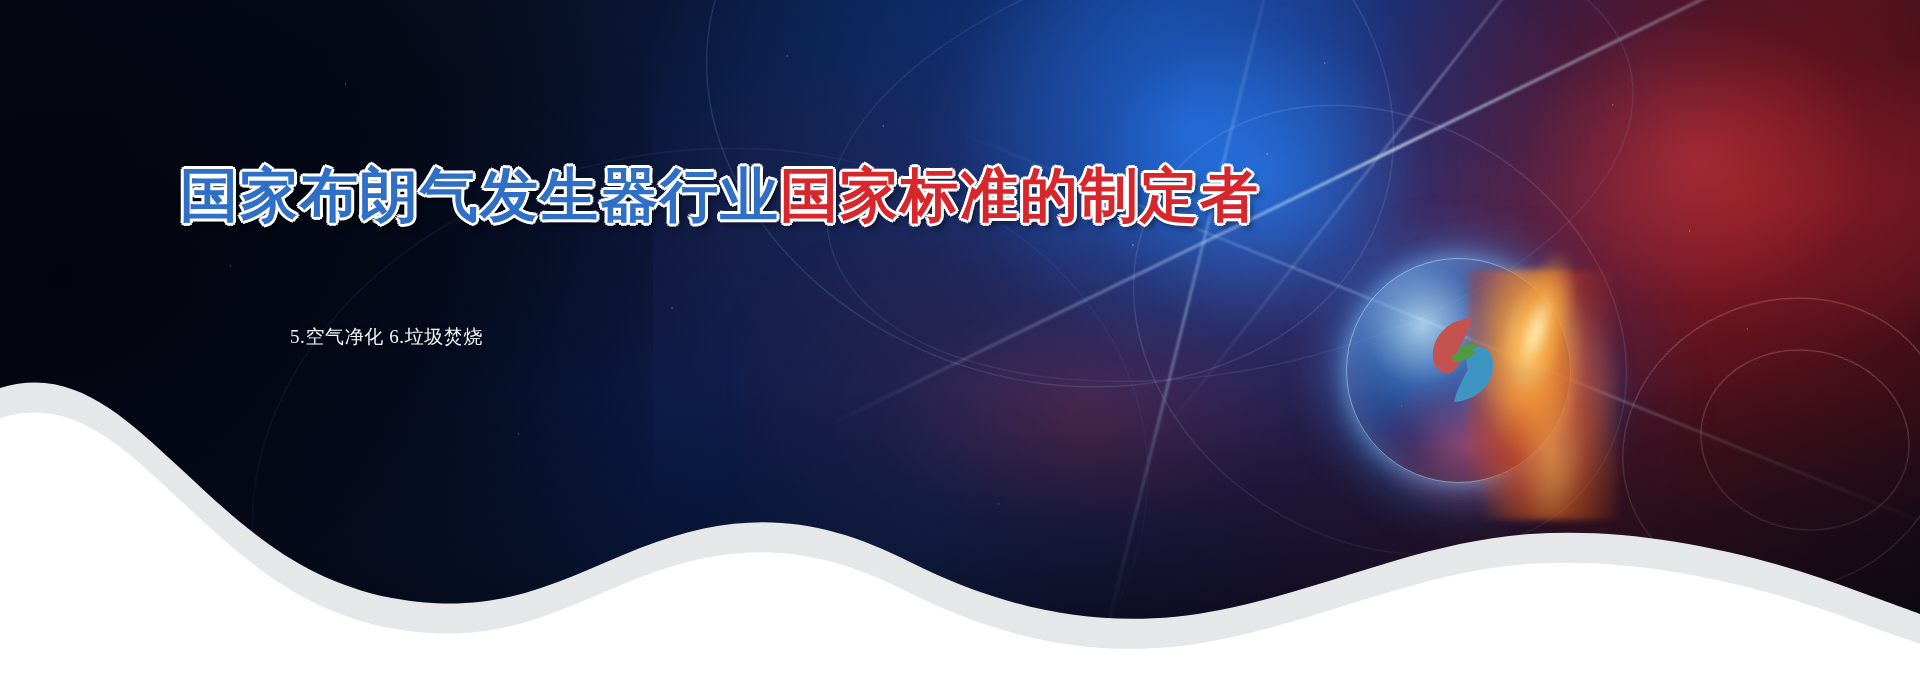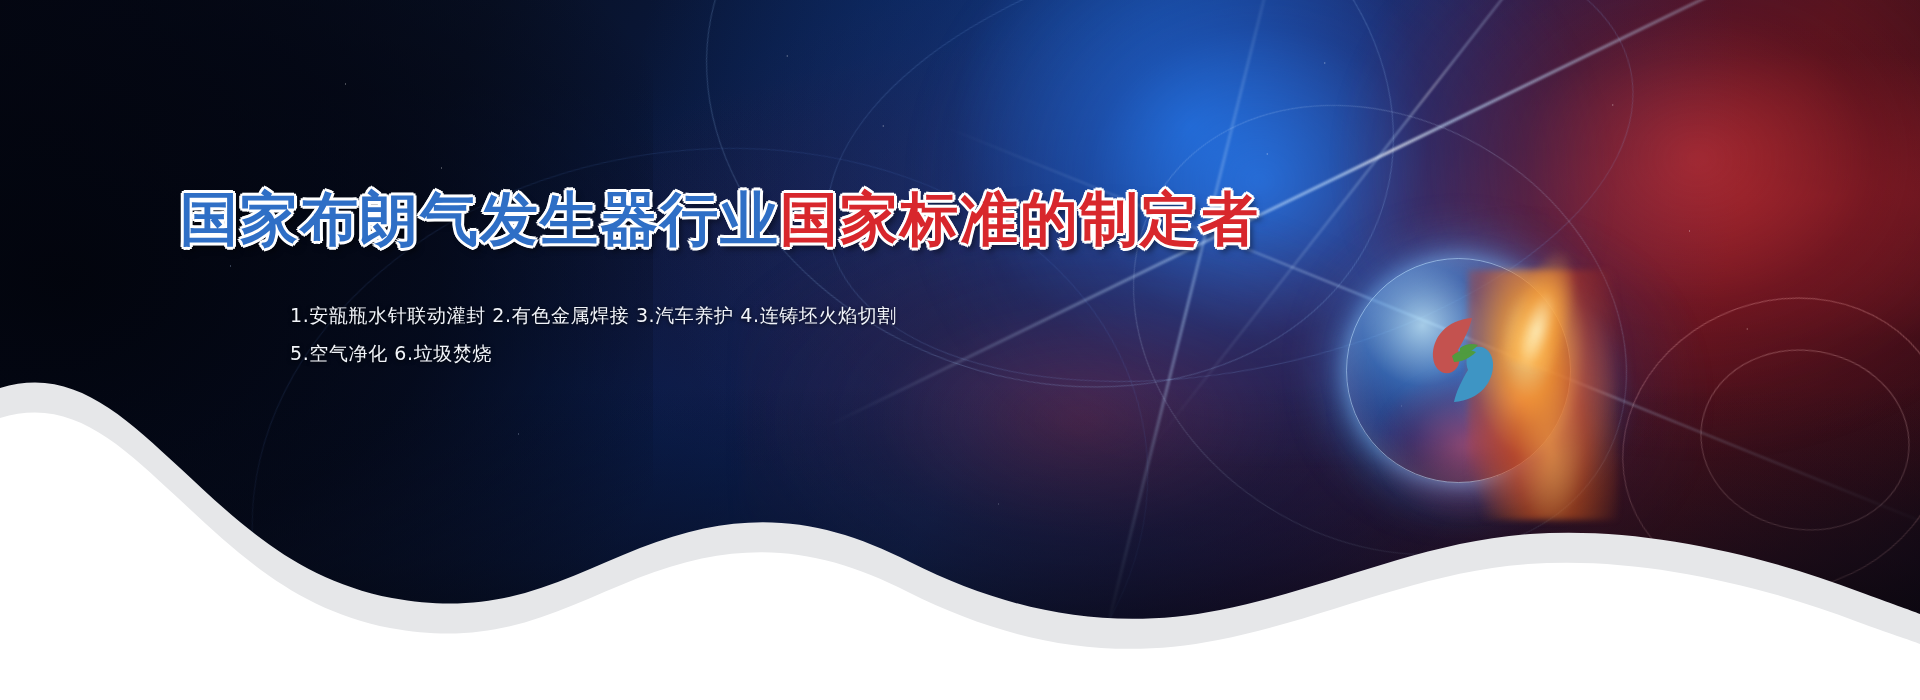--- a/index.html
+++ b/index.html
@@ -134,21 +134,21 @@
   .logo-mark { position:absolute; left:84px; top:60px; width:120px; height:120px; }
 
   
   .headline {
     position:absolute; left:0; top:158px; width:1440px;
     text-align:center;
     font-family:"DejaVu Sans","Liberation Sans",sans-serif;
     font-weight:700; font-size:58px; line-height:74px;
     letter-spacing:2px; white-space:nowrap;
   }
-  .hl-line { display:block;margin-top:24px; }
+  .hl-line { display:block; }
   .seg-blue {
     color:#2f6fc6;
     text-shadow:
       -2px -2px 0 #fff,  2px -2px 0 #fff, -2px 2px 0 #fff, 2px 2px 0 #fff,
       -3px 0 0 #fff, 3px 0 0 #fff, 0 -3px 0 #fff, 0 3px 0 #fff,
       4px 5px 6px rgba(0,0,0,0.55);
   }
   .seg-red {
     color:#d8272c;
     text-shadow:
@@ -159,21 +159,21 @@
 
   
   .sub {
     position:absolute; left:290px; width:1000px;
     font-family:"DejaVu Sans","Liberation Sans",sans-serif;
     font-size:19px; color:#f2f5fa; letter-spacing:.6px;
     text-shadow:0 1px 4px rgba(0,0,0,.8);
     white-space:nowrap;
   }
   .sub-1 { top:303px; }
-  .sub-2 { top:341px; }
+  .sub-2 { top:324px;font-family:Liberation Serif, serif; }
 
   
   .waves { position:absolute; left:0; bottom:0; width:1920px; height:420px; }
 </style>
 </head>
 <body>
 
 <div id="banner">
 
   <div class="bg-base"></div>
@@ -212,21 +212,20 @@
       <path d="M58 48 C63 44 70 43 76 45 C71 51 64 54 58 54 Z" fill="#4f9b3f"></path>
     </svg>
   </div>
 
   <div class="headline">
     <span class="hl-line">
       <span class="seg-blue">国家布朗气发生器行业</span><span class="seg-red">国家标准的制定者</span>
     </span>
   </div>
 
-  <div class="sub sub-1">1.安瓿瓶水针联动灌封  2.有色金属焊接  3.汽车养护  4.连铸坯火焰切割</div>
   <div class="sub sub-2">5.空气净化  6.垃圾焚烧</div>
 
   <svg class="waves" viewBox="0 0 1920 420" preserveAspectRatio="none">
     <path d="M0,108 C70,86 120,132 180,188 C244,248 300,300 392,318 C500,338 560,300 640,268
              C742,228 820,236 910,282 C1010,332 1110,352 1220,330 C1330,308 1420,262 1530,254
              C1640,246 1760,274 1860,312 C1890,323 1910,330 1920,334 L1920,420 L0,420 Z" fill="#e6e7e9"></path>
     <path d="M0,138 C70,116 118,162 178,218 C242,278 298,330 390,348 C498,368 558,330 638,298
              C740,258 818,266 908,312 C1008,362 1108,382 1218,360 C1328,338 1418,292 1528,284
              C1638,276 1758,304 1858,342 C1888,353 1910,360 1920,364 L1920,420 L0,420 Z" fill="#ffffff"></path>
   </svg>

